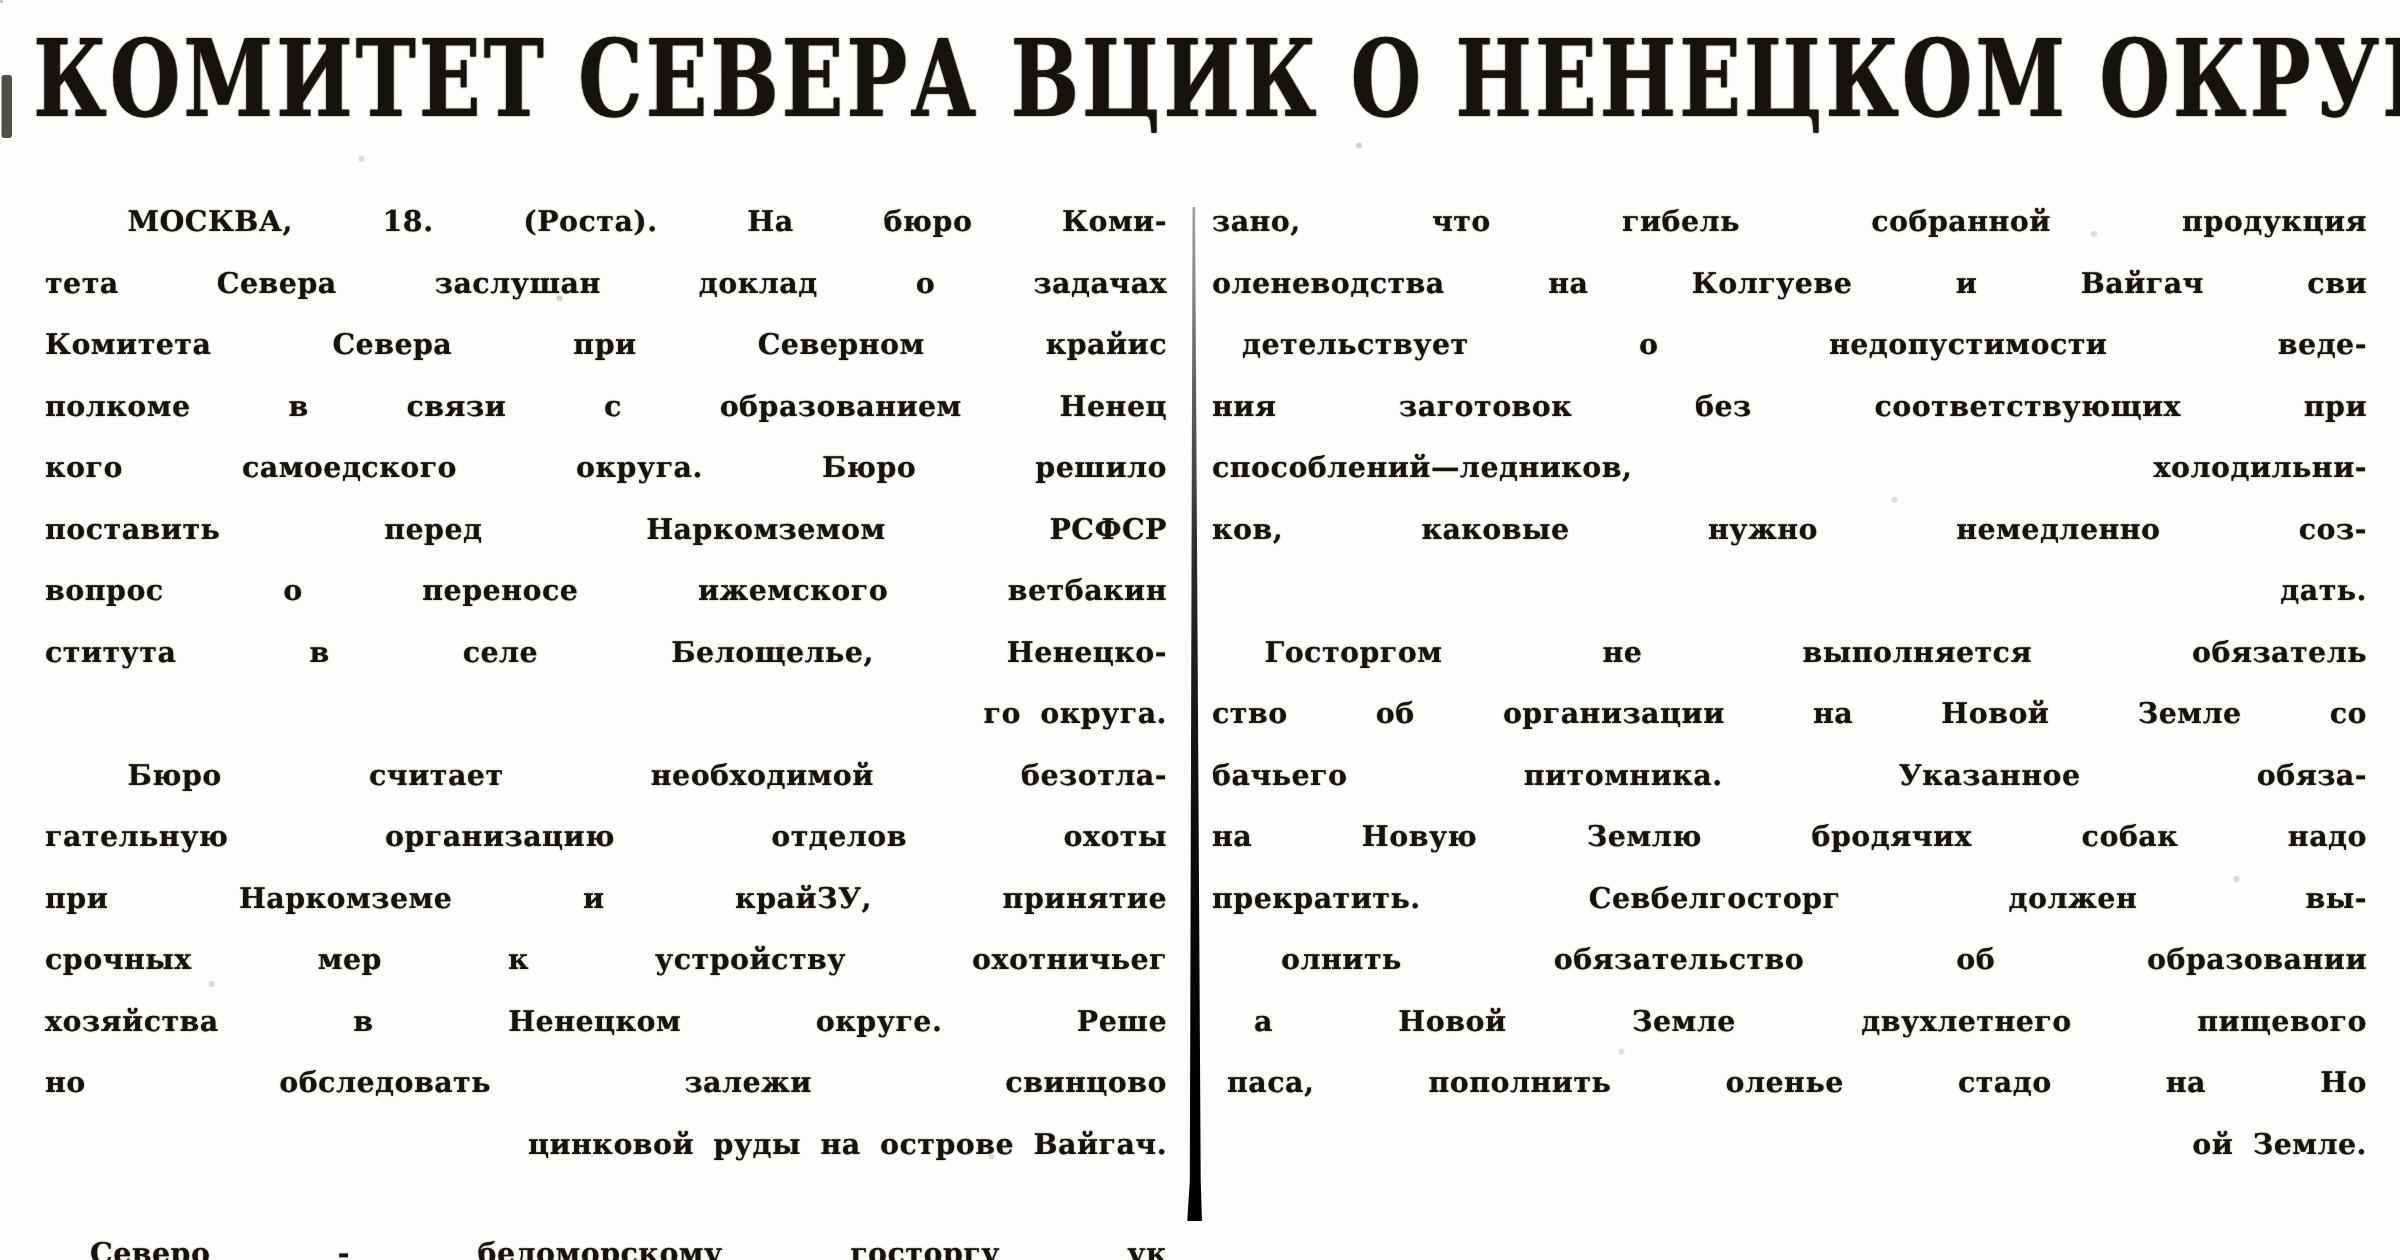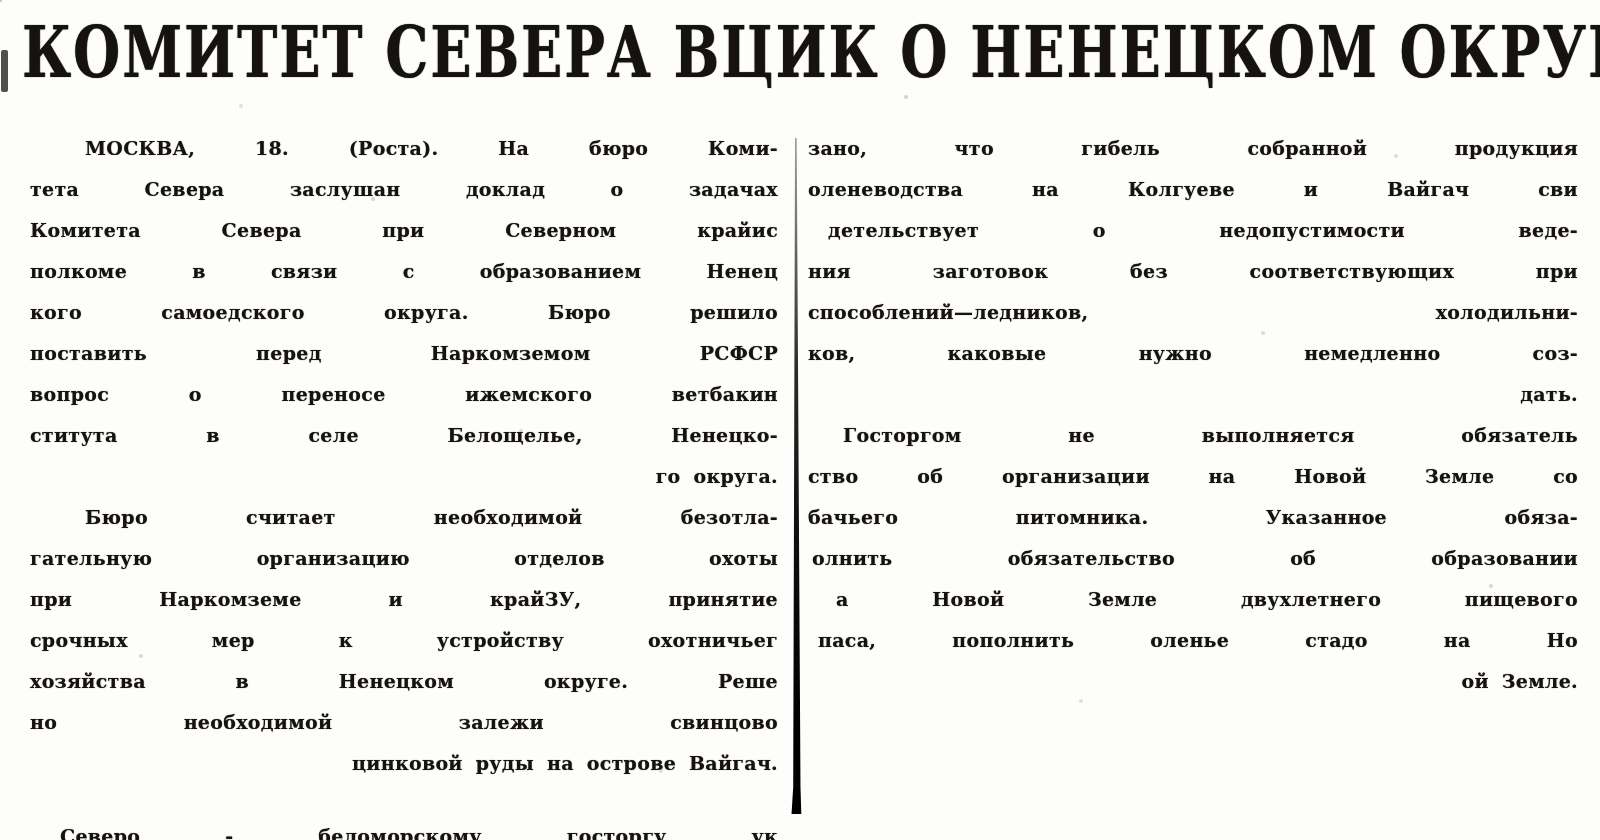--- a/index.html
+++ b/index.html
@@ -87,39 +87,41 @@
       <div class="line just">кого самоедского округа. Бюро решило</div>
       <div class="line just">поставить перед Наркомземом РСФСР</div>
       <div class="line just">вопрос о переносе ижемского ветбакин</div>
       <div class="line just">ститута в селе Белощелье, Ненецко-</div>
       <div class="line">го округа.</div>
       <div class="line just" style="padding-left: 55px;">Бюро считает необходимой безотла-</div>
       <div class="line just">гательную организацию отделов охоты</div>
       <div class="line just">при Наркомземе и крайЗУ, принятие</div>
       <div class="line just">срочных мер к устройству охотничьег</div>
       <div class="line just">хозяйства в Ненецком округе. Реше</div>
-      <div class="line just">но необходимой залежи свинцово</div>
+      <div class="line just">но обследовать залежи свинцово</div>
       <div class="line">цинковой руды на острове Вайгач.</div>
       <div class="line just" style="padding-left: 30px; margin-top: 32px;">Северо - беломорскому госторгу ук</div>
     </div>
 
   <div class="divider"></div>
 
   <div class="column right">
       <div class="line just">зано, что гибель собранной продукция</div>
       <div class="line just">оленеводства на Колгуеве и Вайгач сви</div>
       <div class="line just" style="padding-left: 20px;">детельствует о недопустимости веде-</div>
       <div class="line just">ния заготовок без соответствующих при</div>
       <div class="line just">способлений—ледников, холодильни-</div>
       <div class="line just">ков, каковые нужно немедленно соз-</div>
       <div class="line">дать.</div>
       <div class="line just" style="padding-left: 35px;">Госторгом не выполняется обязатель</div>
       <div class="line just">ство об организации на Новой Земле со</div>
       <div class="line just">бачьего питомника. Указанное обяза-</div>
-      <div class="line just" style="padding-left: 4px;">олнить обязательство об образовании</div>
+      <div class="line just">на Новую Землю бродячих собак надо</div>
+      <div class="line just">прекратить. Севбелгосторг должен вы-</div>
+      <div class="line just" style="padding-left: 4px; margin-left: 42px;">олнить обязательство об образовании</div>
       <div class="line just" style="padding-left: 28px;">а Новой Земле двухлетнего пищевого</div>
       <div class="line just" style="padding-left: 10px;">паса, пополнить оленье стадо на Но</div>
       <div class="line" style="padding-left: 14px;">ой Земле.</div>
     </div>
 
   <div class="edge-mark"></div>
   <div class="noise"></div>
 
 </div>
 

